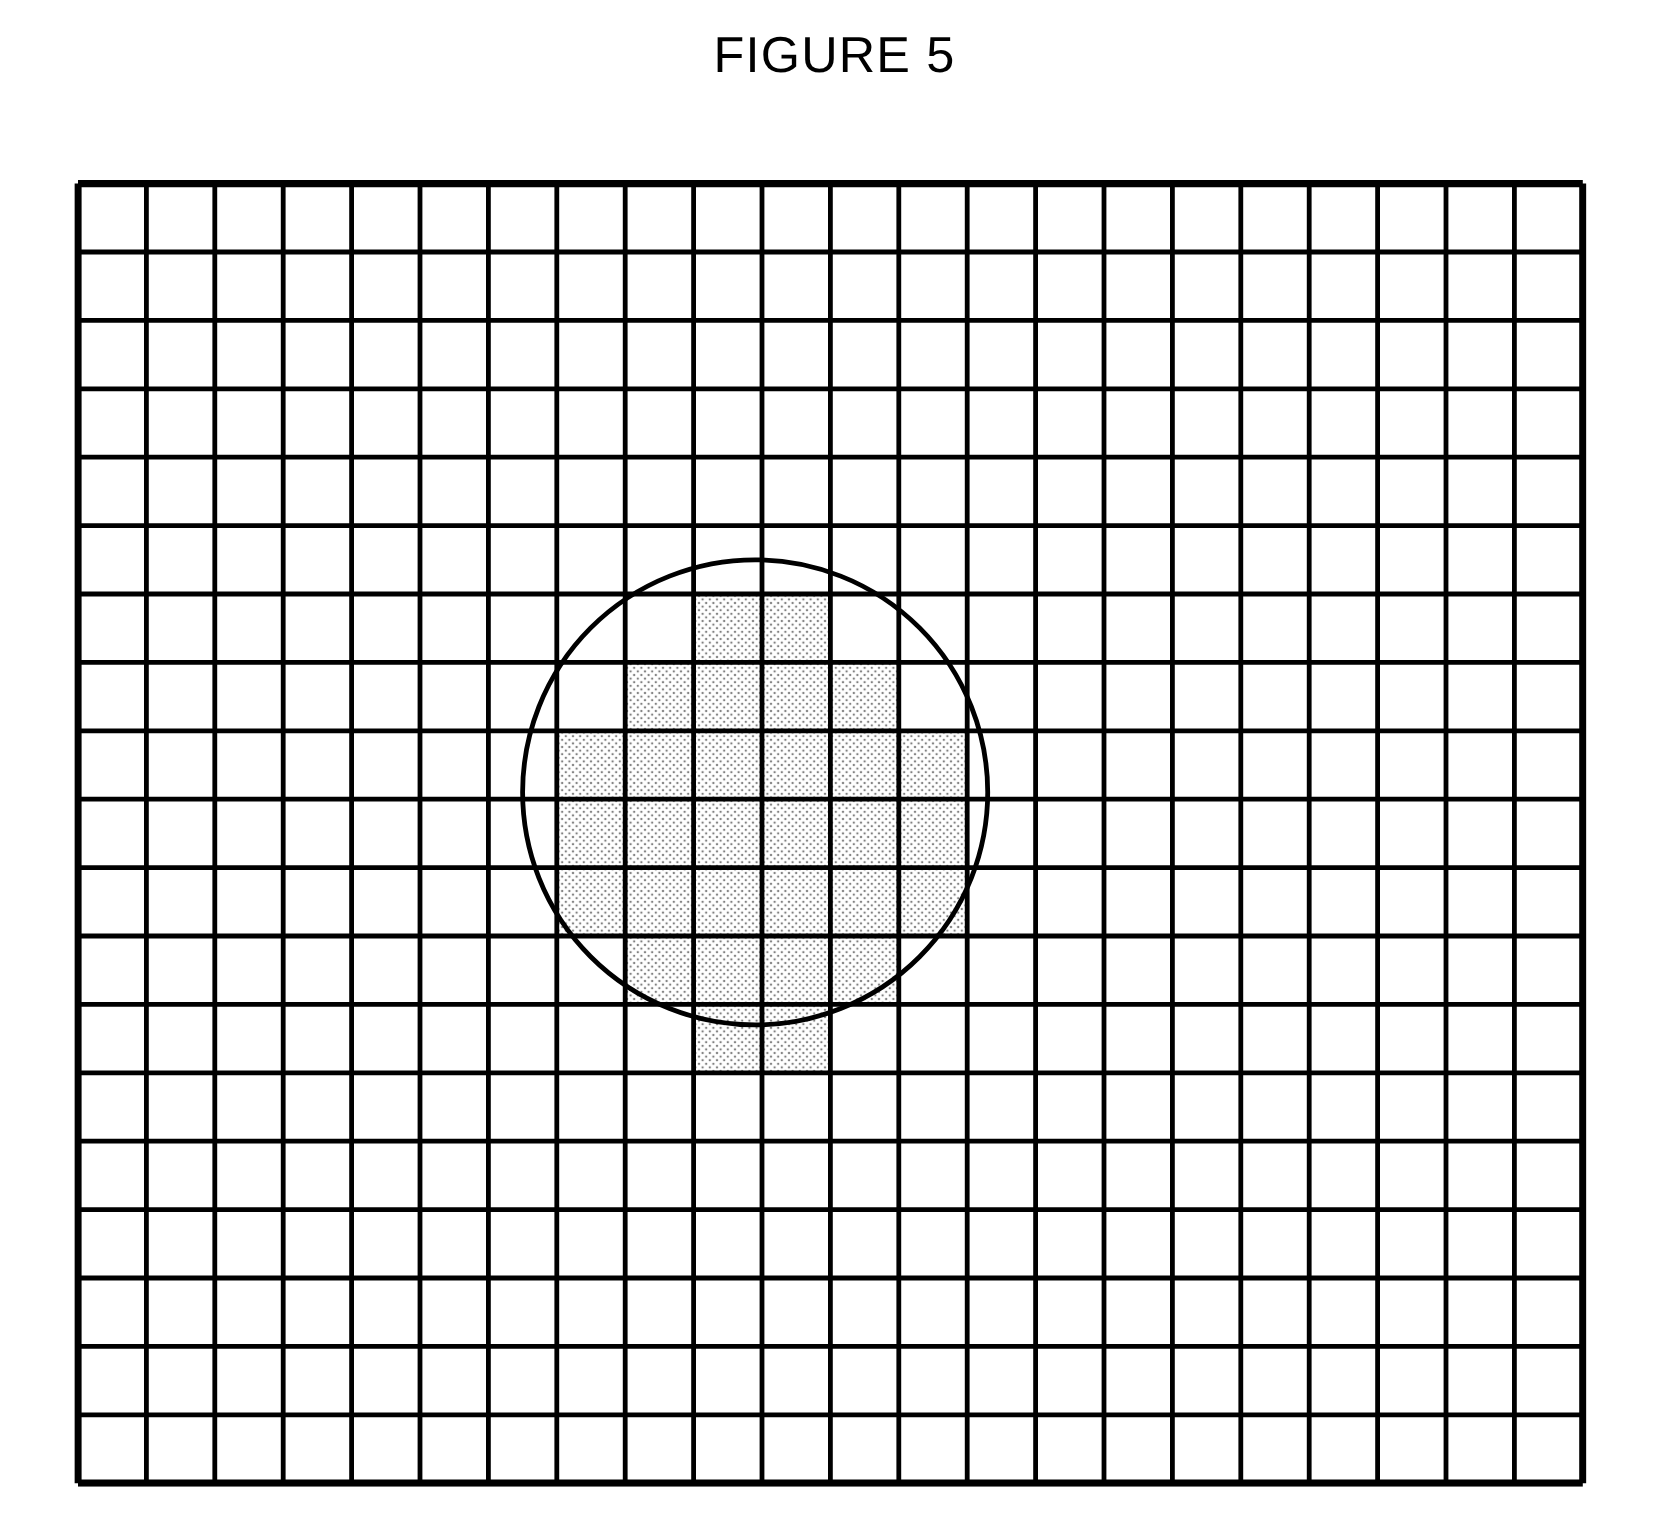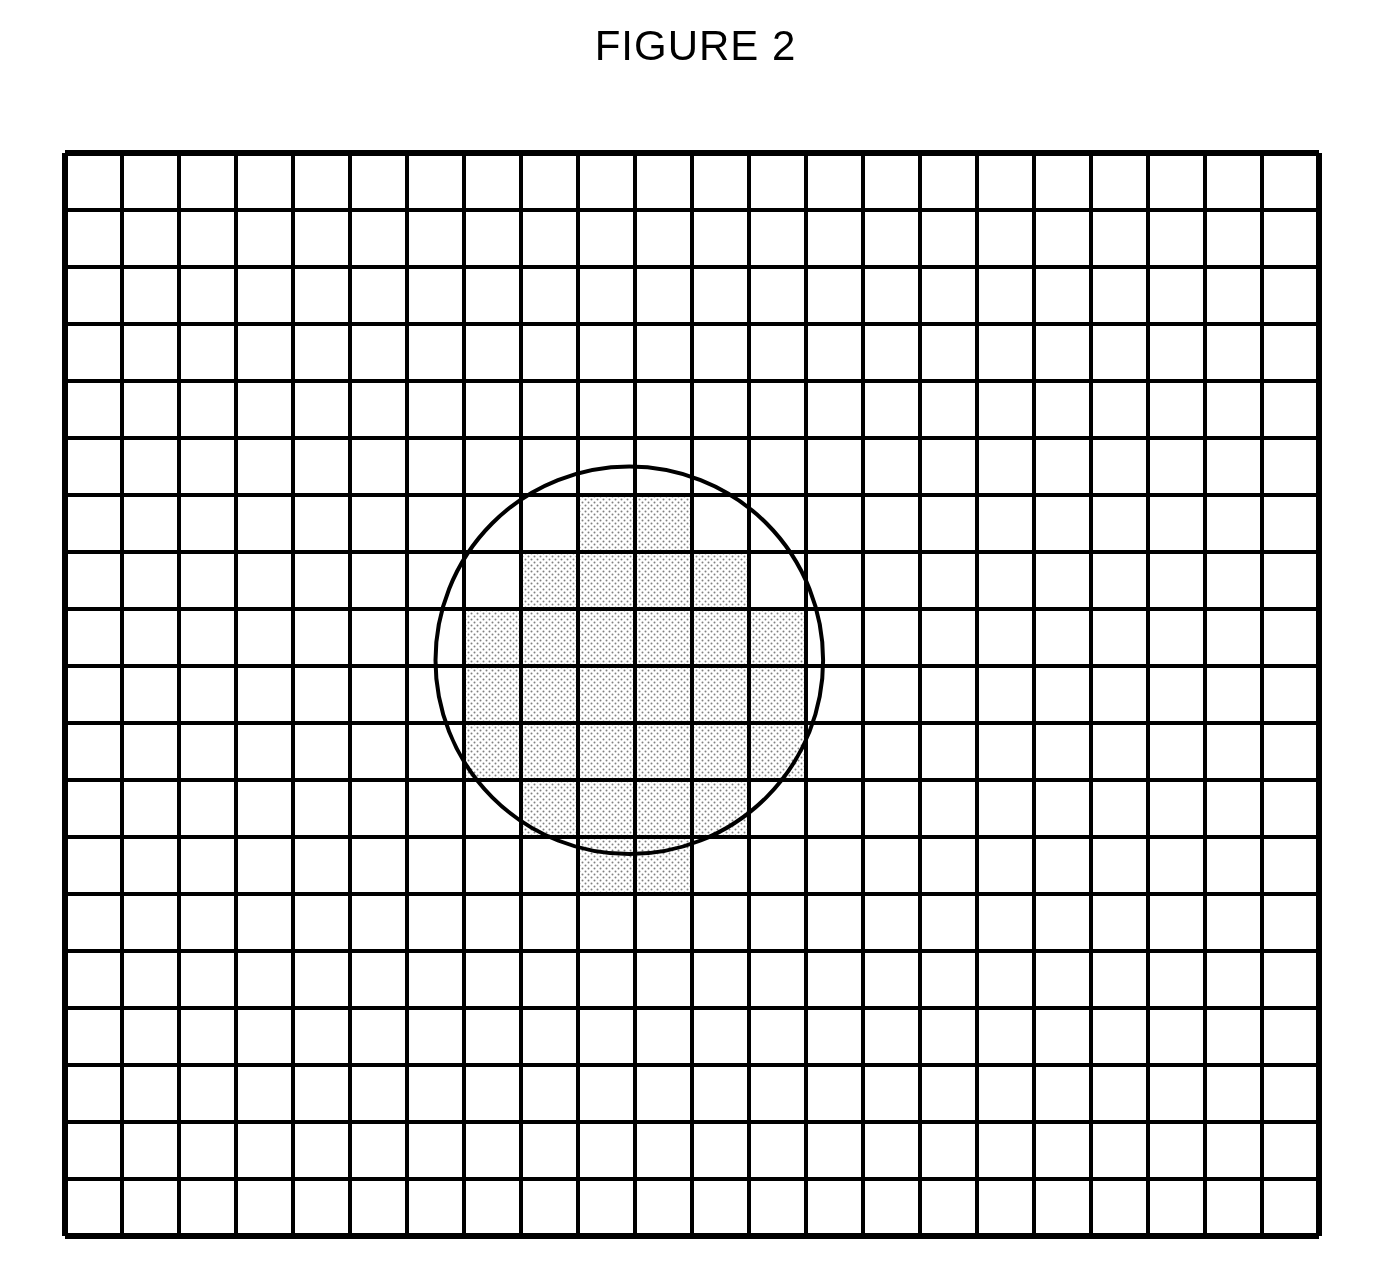--- a/index.html
+++ b/index.html
@@ -29,21 +29,21 @@
     position: absolute;
     left: 62px;
     top: 150px;
   }
   svg { display: block; }
 </style>
 </head>
 <body>
 
 <div class="page">
-  <div class="title">FIGURE 2</div>
+  <div class="title">FIGURE 5</div>
   <div class="figure-wrap">
     <svg id="fig-svg" width="1260" height="1089" viewBox="-3 -3 1260 1089">
         <defs>
           <pattern id="dots" patternUnits="userSpaceOnUse" width="6" height="6">
             <rect width="6" height="6" fill="#ffffff"></rect>
             <circle cx="1.5" cy="1.5" r="1" fill="#808080"></circle>
             <circle cx="4.5" cy="4.5" r="1" fill="#808080"></circle>
           </pattern>
         </defs>
         <rect x="0" y="0" width="1254" height="1083" fill="#ffffff"></rect>

